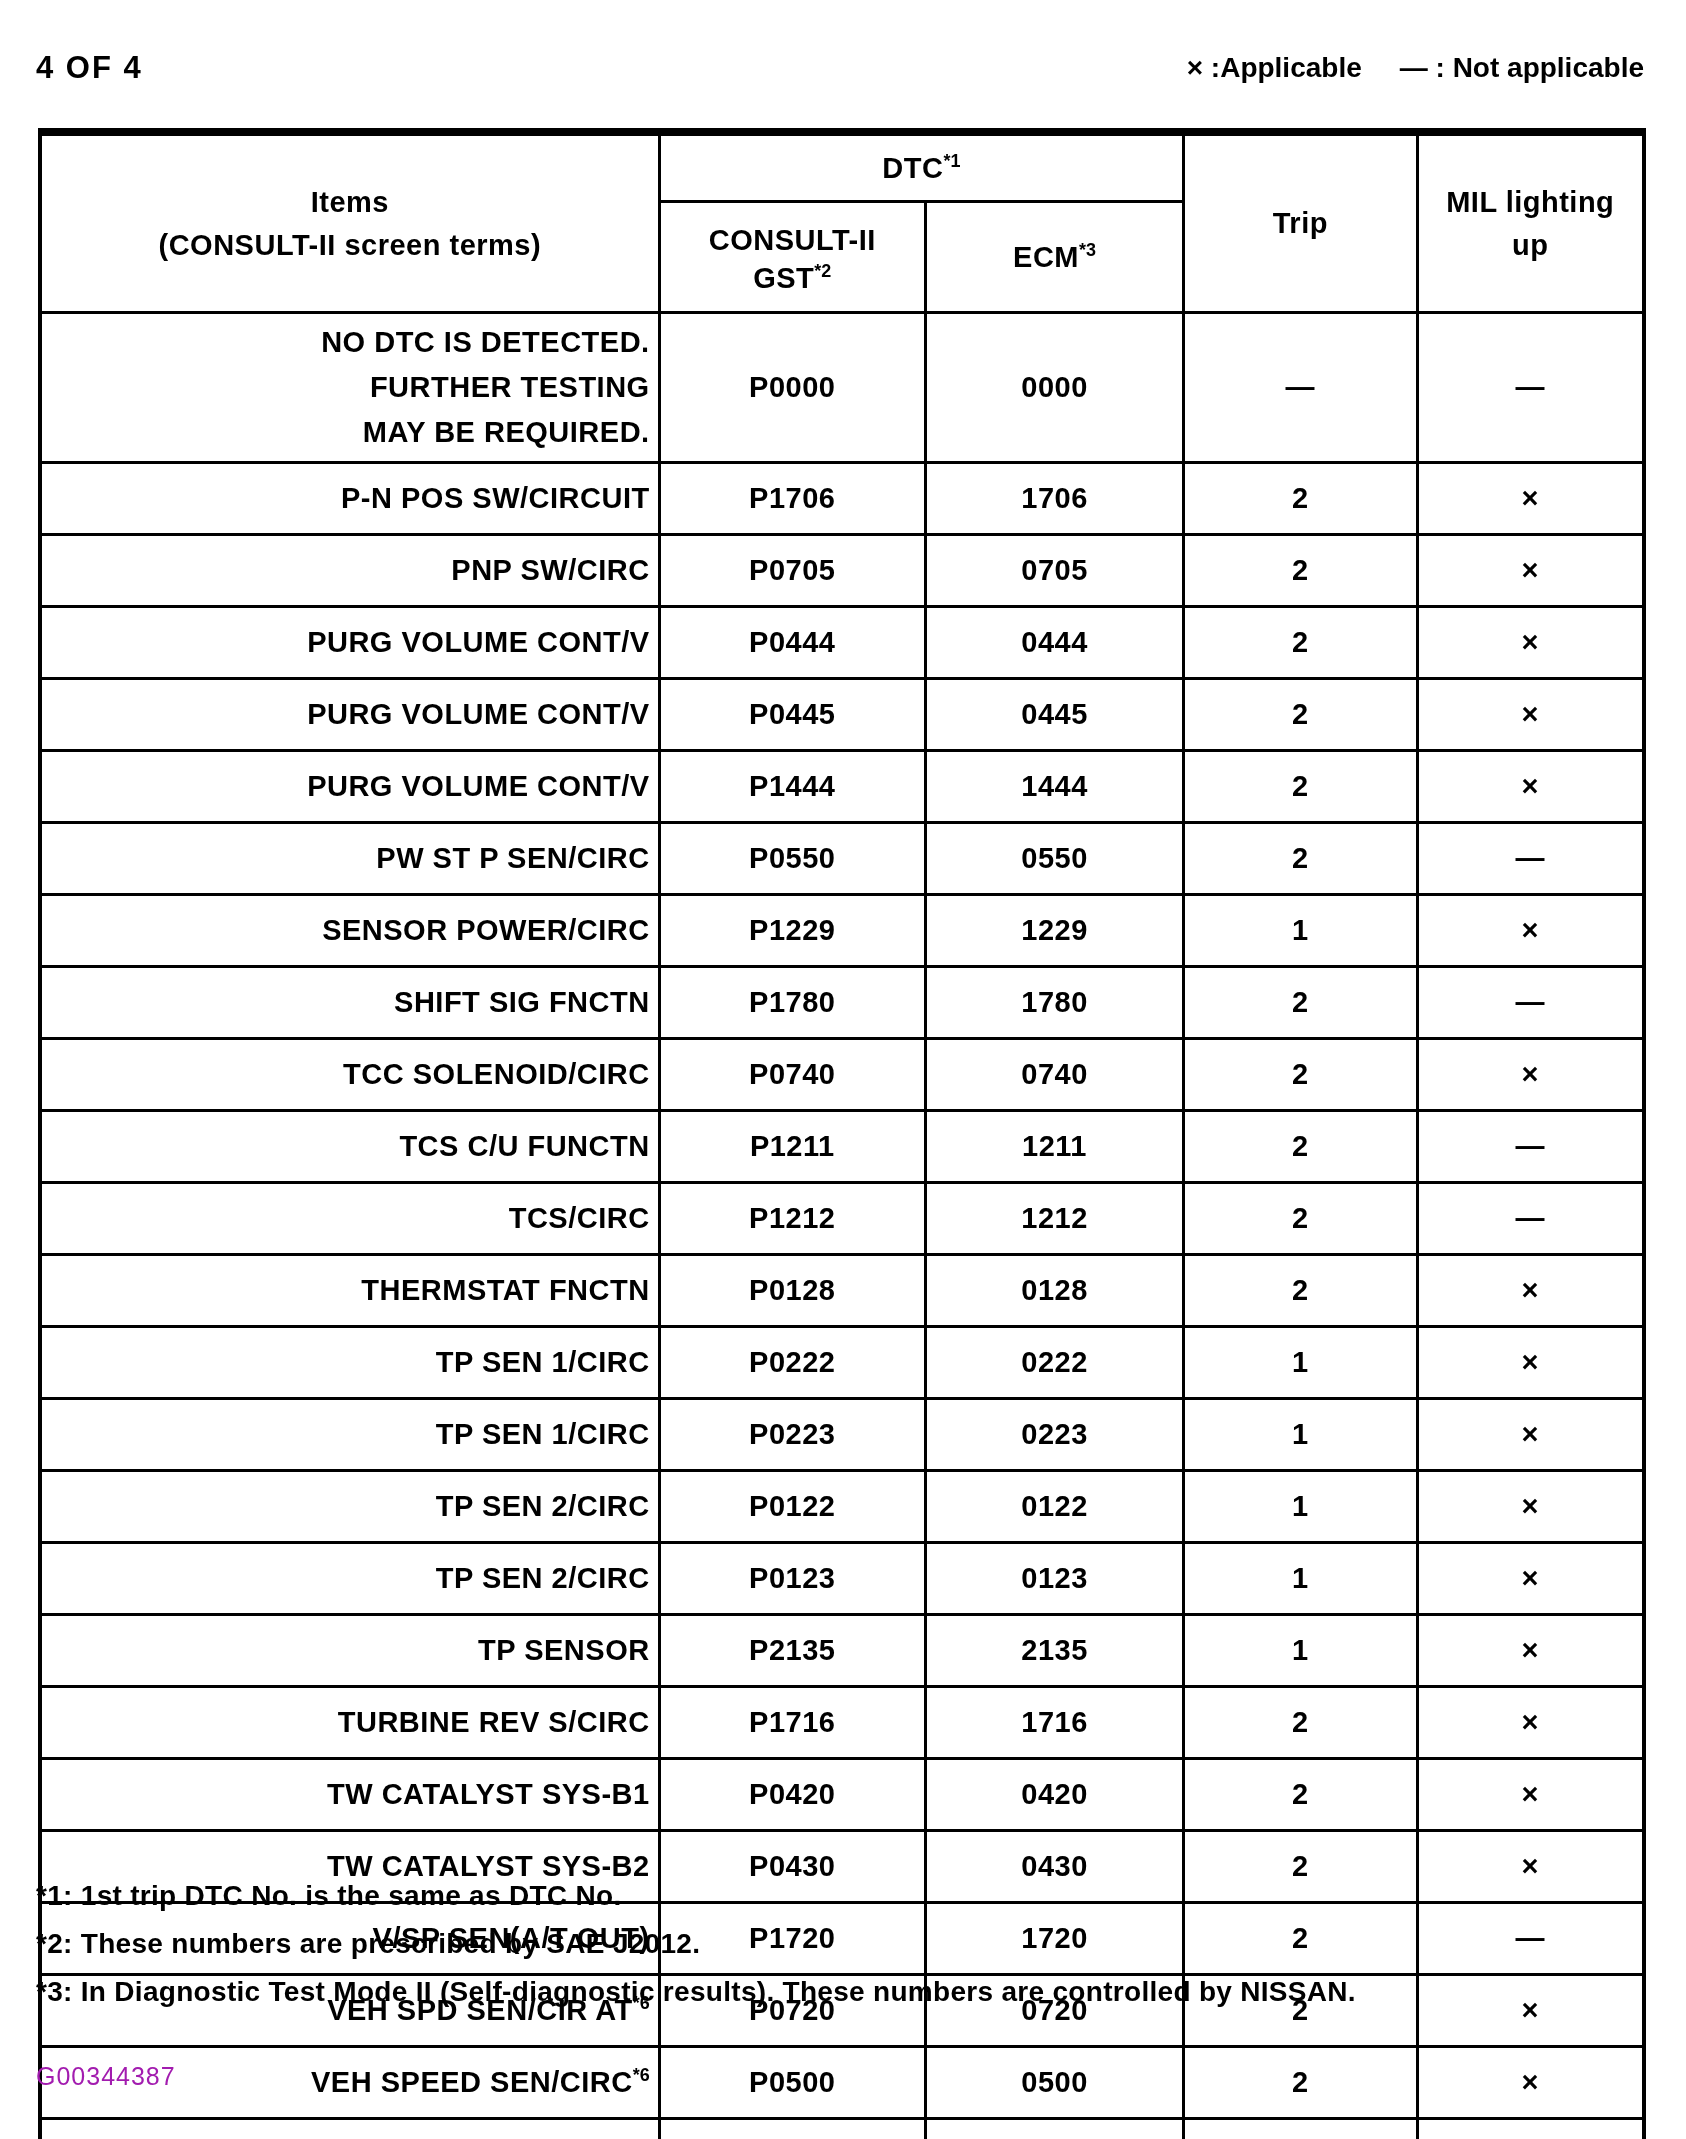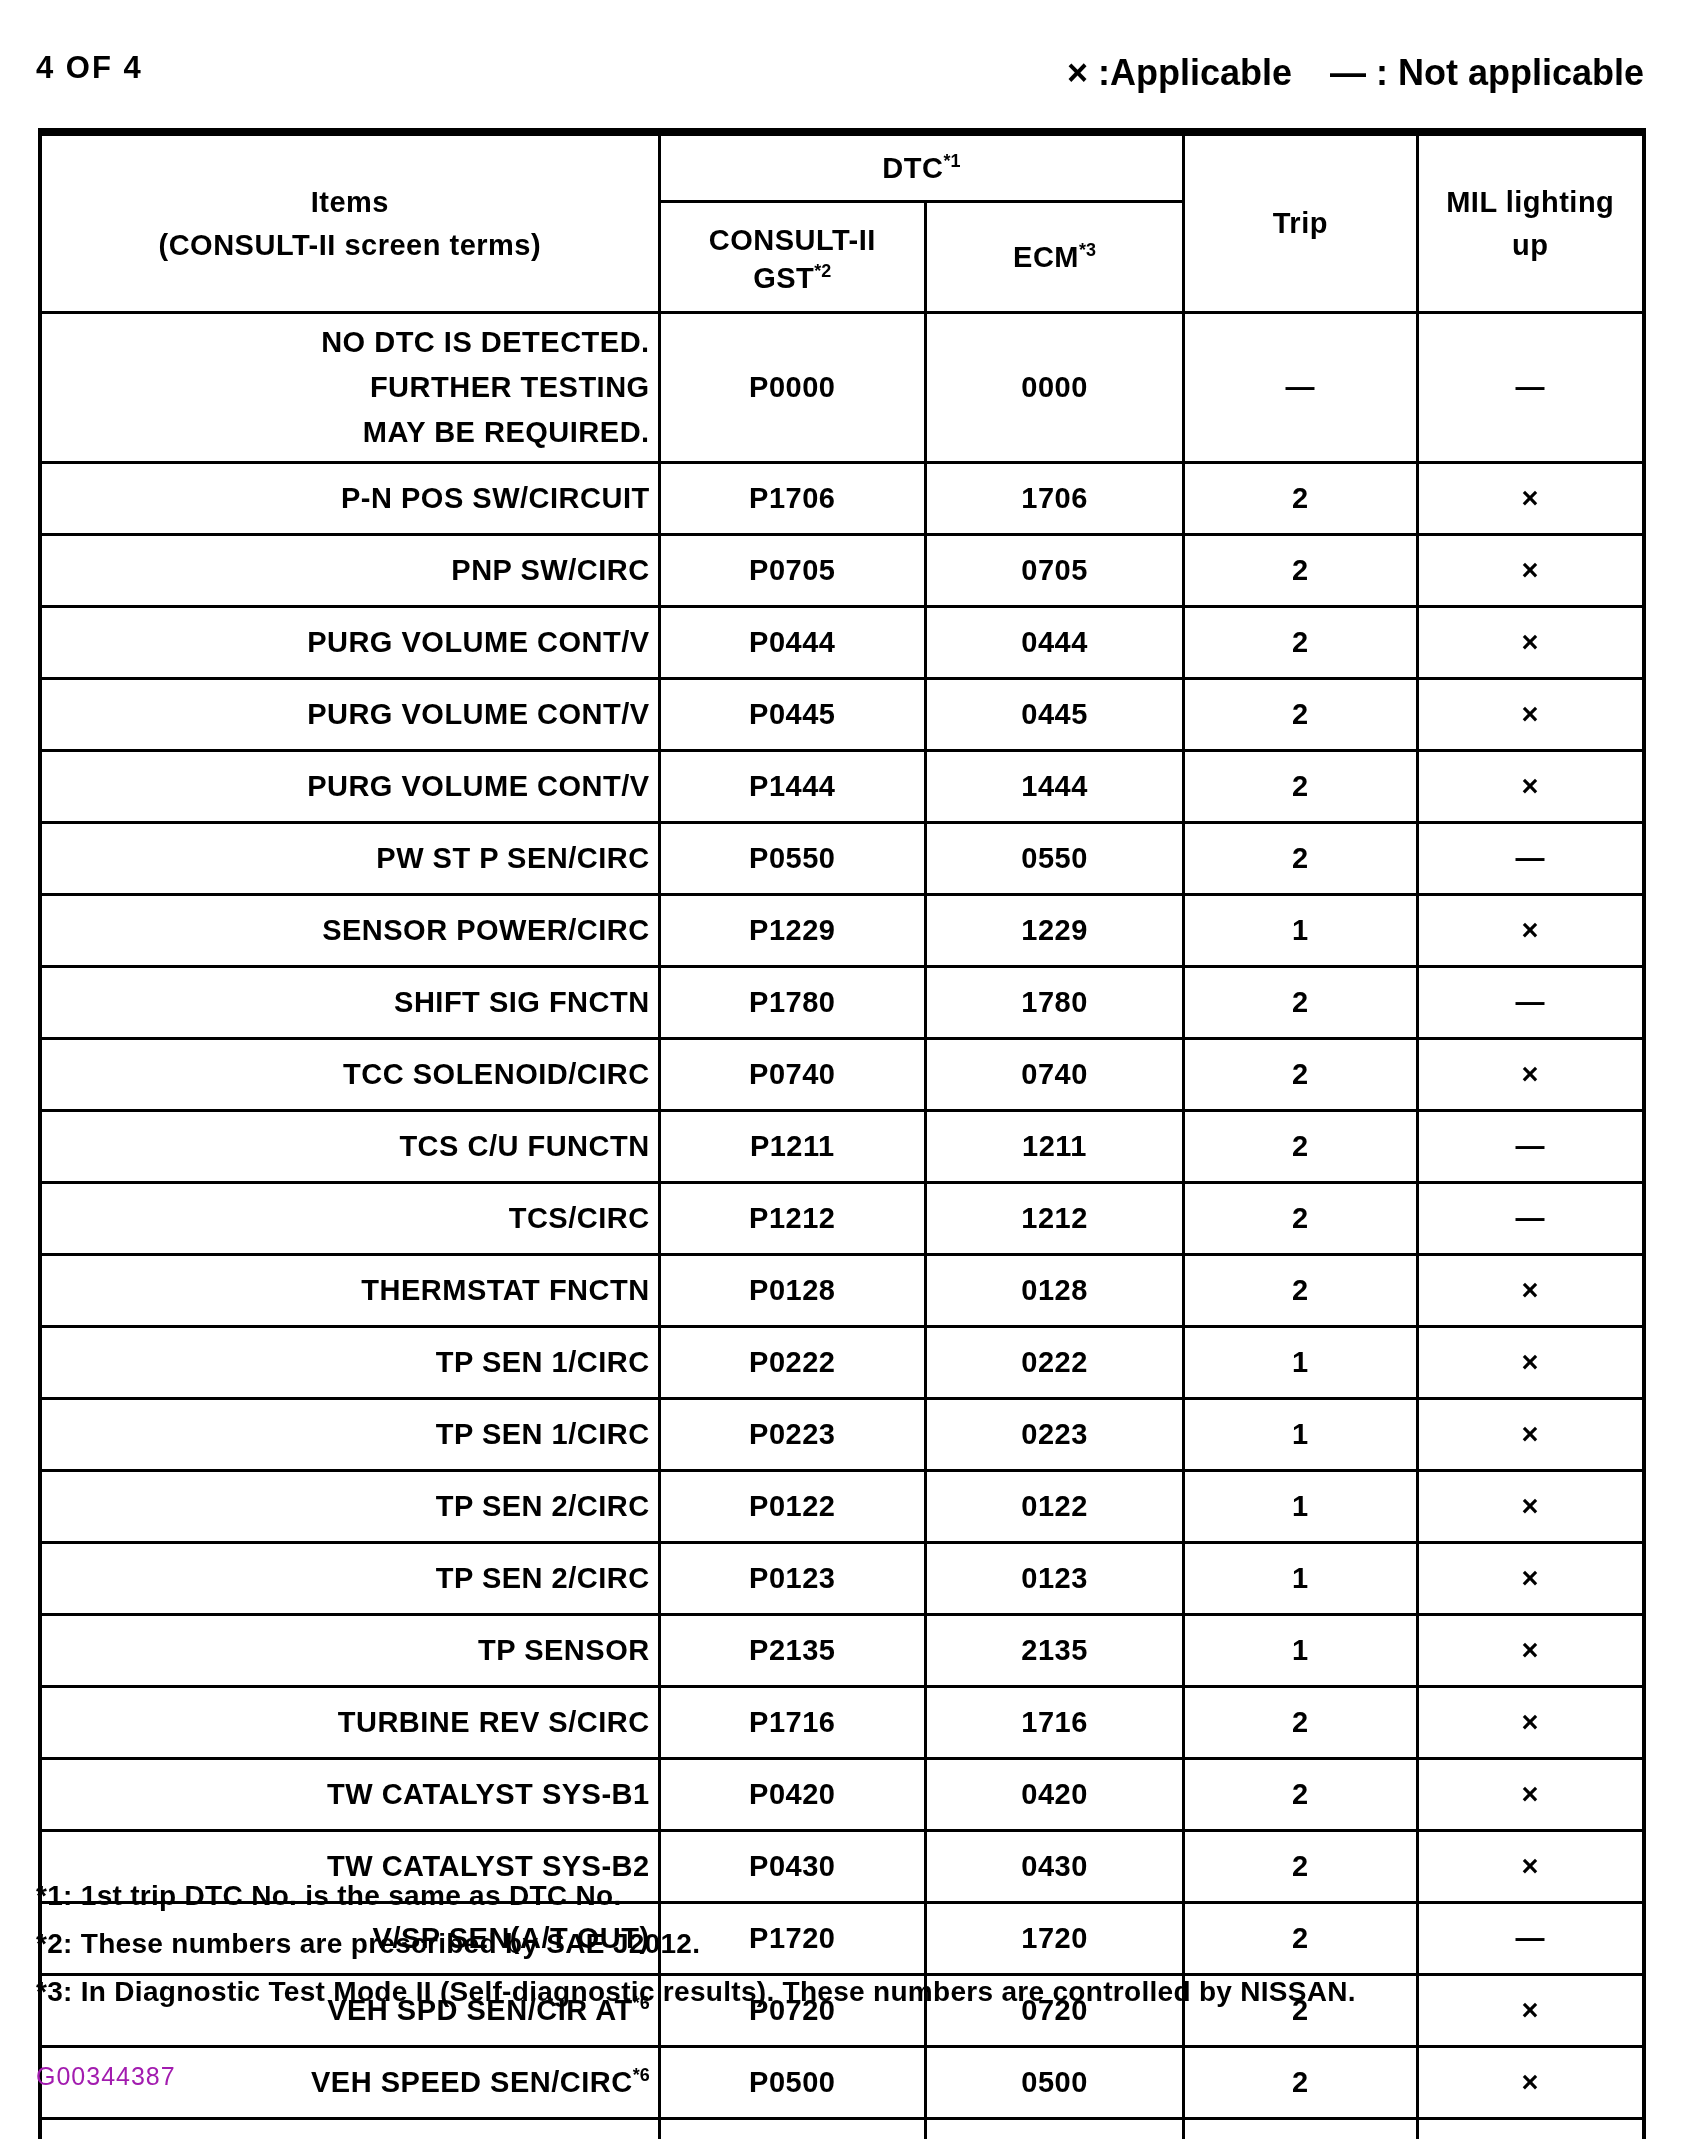--- a/index.html
+++ b/index.html
@@ -19,21 +19,21 @@
     left: 36px;
     top: 50px;
     font-size: 31px;
     font-weight: 600;
     letter-spacing: 2px;
   }
   .legend {
     position: absolute;
     right: 42px;
     top: 52px;
-    font-size: 36px;
+    font-size: 28px;
     font-weight: 700;
     white-space: nowrap;
   }
   .legend .sep { display: inline-block; width: 38px; }
 
   
   table.dtc-table {
     position: absolute;
     left: 38px;
     top: 128px;

